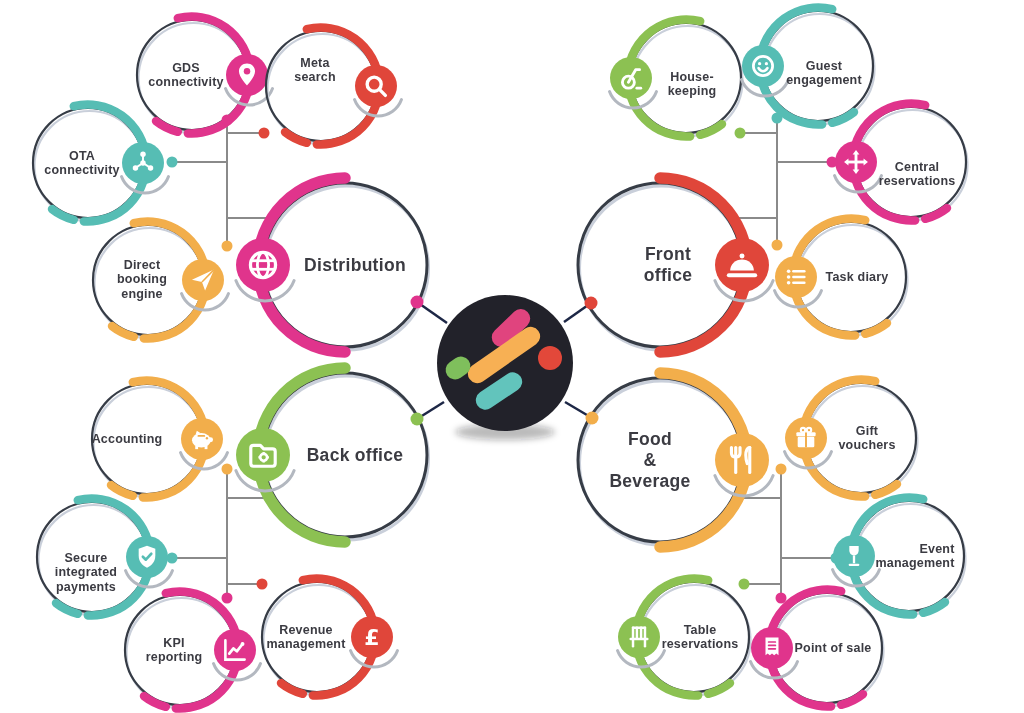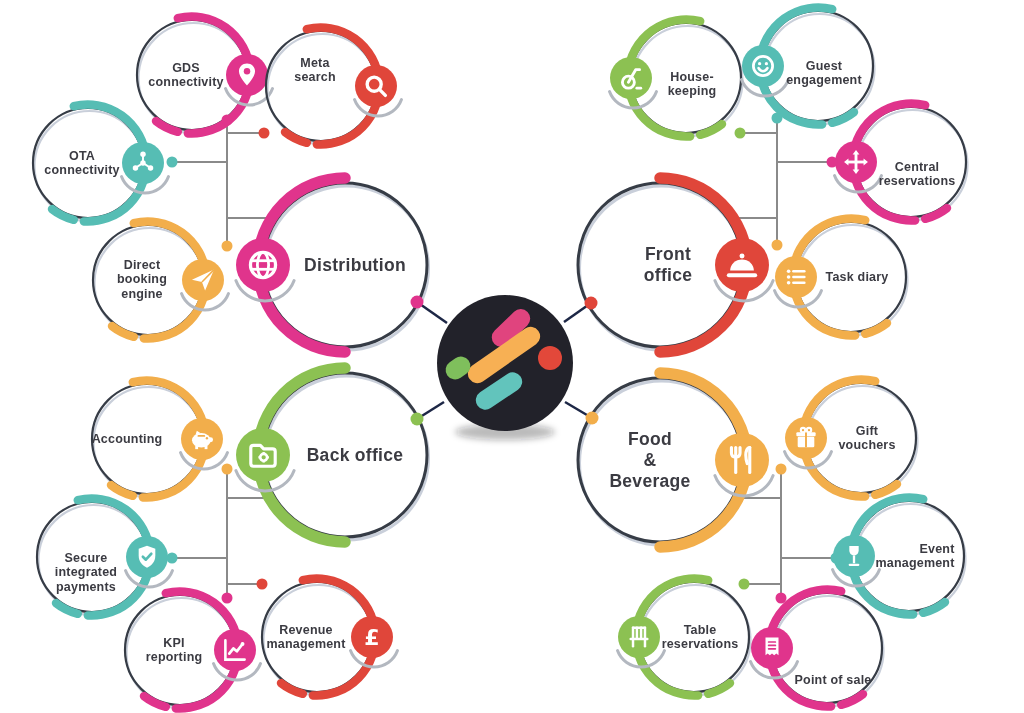--- a/index.html
+++ b/index.html
@@ -357,15 +357,15 @@
 management</div>
       <div class="node-label main" style="left: 650px; top: 460px;">Food
 &amp;
 Beverage</div>
       <div class="node-label sat" style="left: 867px; top: 438px;">Gift
 vouchers</div>
       <div class="node-label sat" style="left: 915px; top: 556px; text-align: right;">Event
 management</div>
       <div class="node-label sat" style="left: 700px; top: 637px;">Table
 reservations</div>
-      <div class="node-label sat" style="left: 833px; top: 680px;">Point of sale</div>
+      <div class="node-label sat" style="left: 833px; top: 648px;">Point of sale</div>
     </div>
 </div>
 
 </body></html>

